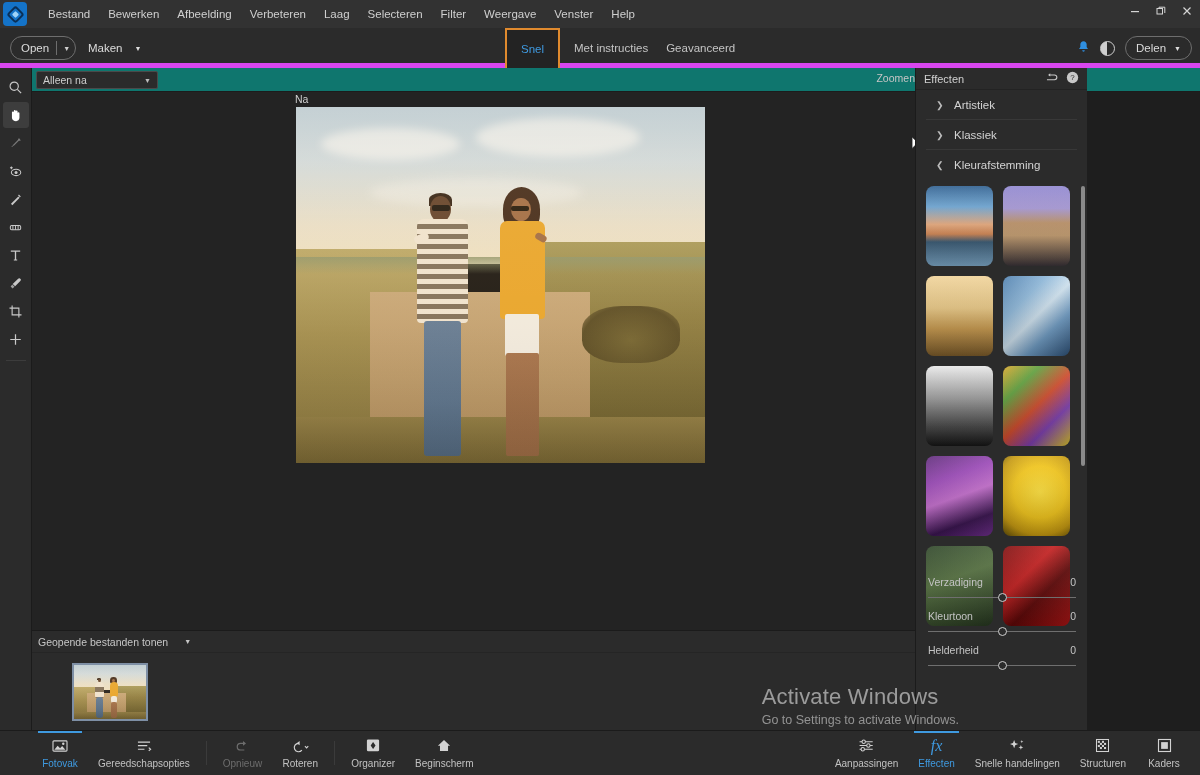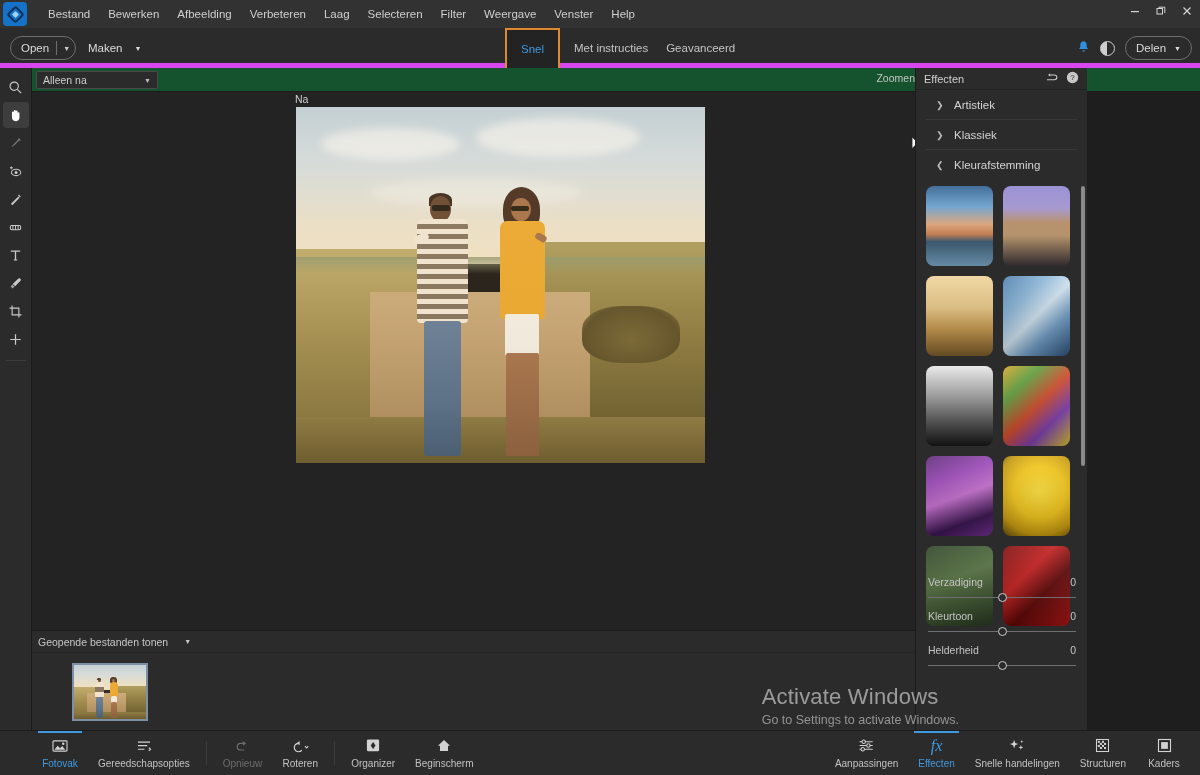--- a/index.html
+++ b/index.html
@@ -71,21 +71,21 @@
     background: linear-gradient(90deg, #cfcfcf 50%, transparent 50%); }
   .delen {
     height: 24px; padding: 0 10px; border: 1px solid #6e6e6e; border-radius: 12px;
     display: flex; align-items: center; gap: 8px; font-size: 11.5px; color: #dcdcdc;
   }
   .delen .car { font-size: 7px; }
 
   
   .subbar {
     position: absolute; top: 68px; left: 0; width: 1200px; height: 24px;
-    background: #14532d; border-bottom: 1px solid #1c1c1c;
+    background: #0f766e; border-bottom: 1px solid #1c1c1c;
   }
   .viewsel {
     position: absolute; left: 36px; top: 3px; width: 122px; height: 18px;
     border: 1px solid #4a4a4a; border-radius: 2px; background: #2b2b2b;
     display: flex; align-items: center; justify-content: space-between; padding: 0 6px;
     font-size: 10.5px; color: #cfcfcf;
   }
   .viewsel .car { font-size: 7px; color: #bdbdbd; }
   .zoomwrap {
     position: absolute; right: 172px; top: 4px; display: flex; align-items: center; gap: 8px;

